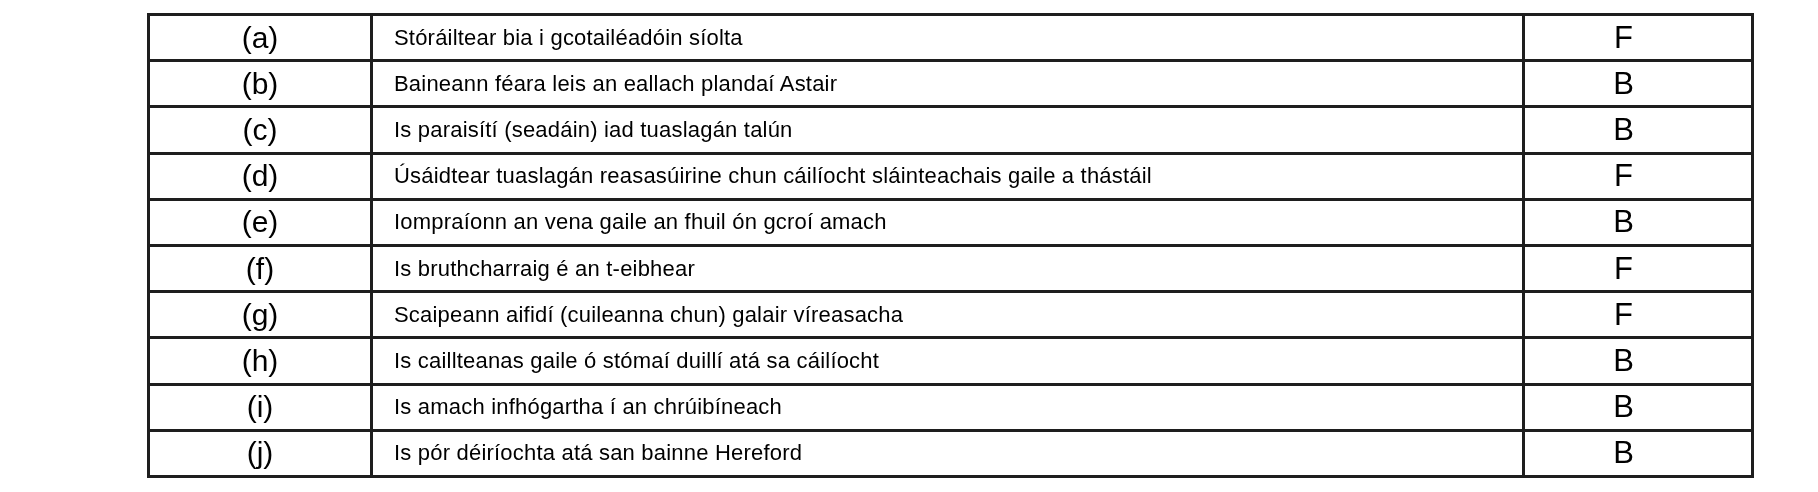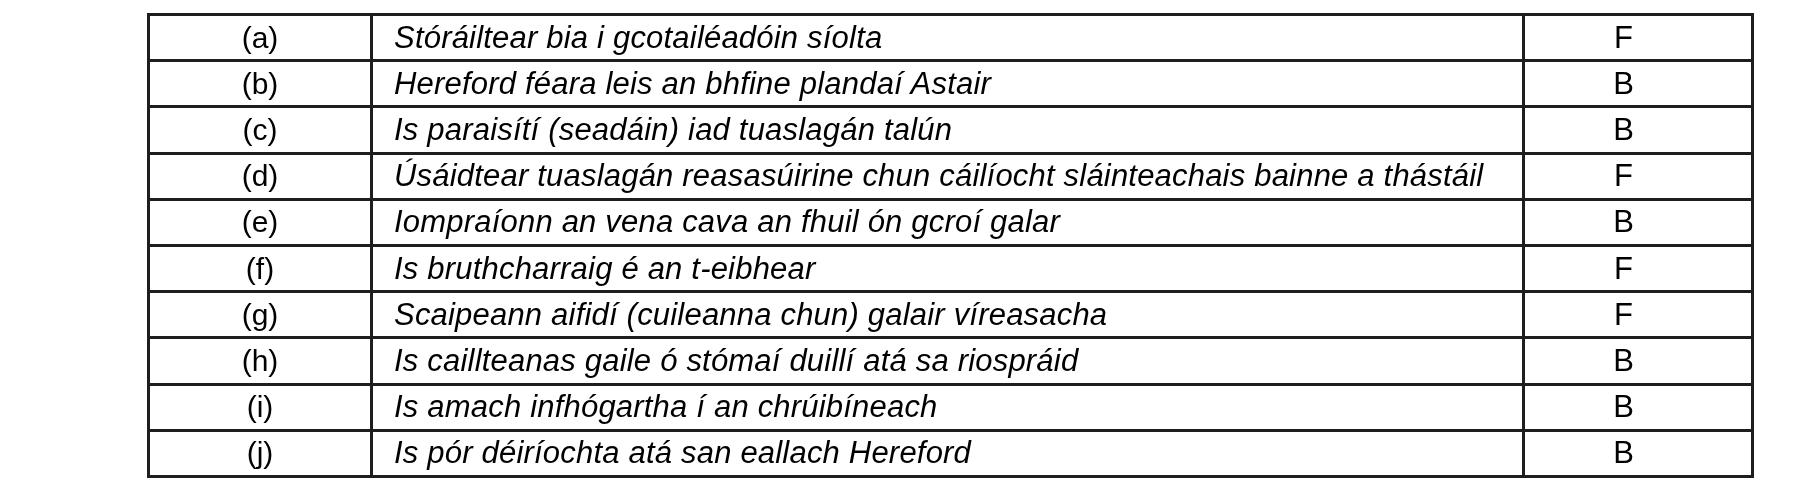--- a/index.html
+++ b/index.html
@@ -37,22 +37,21 @@
   .col-label {
     width: 218px;
     text-align: center;
     font-size: 30px;
     font-style: normal;
   }
   .col-statement {
     width: 1127px;
     text-align: left;
     padding-left: 21px;
-    font-size: 31px;
-    font-style: italic;
+    font-size: 22px;
     letter-spacing: 0.2px;
   }
   .col-answer {
     width: 195px;
     text-align: center;
     font-size: 31px;
     padding-right: 30px;
   }
 </style>
 </head>
@@ -61,58 +60,58 @@
 <div class="page">
   <table class="tf-table">
     <tbody>
       <tr>
         <td class="col-label">(a)</td>
         <td class="col-statement">Stóráiltear bia i gcotailéadóin síolta</td>
         <td class="col-answer">F</td>
       </tr>
       <tr>
         <td class="col-label">(b)</td>
-        <td class="col-statement">Hereford féara leis an bhfine plandaí Astair</td>
+        <td class="col-statement">Baineann féara leis an eallach plandaí Astair</td>
         <td class="col-answer">B</td>
       </tr>
       <tr>
         <td class="col-label">(c)</td>
         <td class="col-statement">Is paraisítí (seadáin) iad tuaslagán talún</td>
         <td class="col-answer">B</td>
       </tr>
       <tr>
         <td class="col-label">(d)</td>
-        <td class="col-statement">Úsáidtear tuaslagán reasasúirine chun cáilíocht sláinteachais bainne a thástáil</td>
+        <td class="col-statement">Úsáidtear tuaslagán reasasúirine chun cáilíocht sláinteachais gaile a thástáil</td>
         <td class="col-answer">F</td>
       </tr>
       <tr>
         <td class="col-label">(e)</td>
-        <td class="col-statement">Iompraíonn an vena cava an fhuil ón gcroí galar</td>
+        <td class="col-statement">Iompraíonn an vena gaile an fhuil ón gcroí amach</td>
         <td class="col-answer">B</td>
       </tr>
       <tr>
         <td class="col-label">(f)</td>
         <td class="col-statement">Is bruthcharraig é an t-eibhear</td>
         <td class="col-answer">F</td>
       </tr>
       <tr>
         <td class="col-label">(g)</td>
         <td class="col-statement">Scaipeann aifidí (cuileanna chun) galair víreasacha</td>
         <td class="col-answer">F</td>
       </tr>
       <tr>
         <td class="col-label">(h)</td>
-        <td class="col-statement">Is caillteanas gaile ó stómaí duillí atá sa riospráid</td>
+        <td class="col-statement">Is caillteanas gaile ó stómaí duillí atá sa cáilíocht</td>
         <td class="col-answer">B</td>
       </tr>
       <tr>
         <td class="col-label">(i)</td>
         <td class="col-statement">Is amach infhógartha í an chrúibíneach</td>
         <td class="col-answer">B</td>
       </tr>
       <tr>
         <td class="col-label">(j)</td>
-        <td class="col-statement">Is pór déiríochta atá san eallach Hereford</td>
+        <td class="col-statement">Is pór déiríochta atá san bainne Hereford</td>
         <td class="col-answer">B</td>
       </tr>
     </tbody>
   </table>
 </div>
 
 </body></html>

